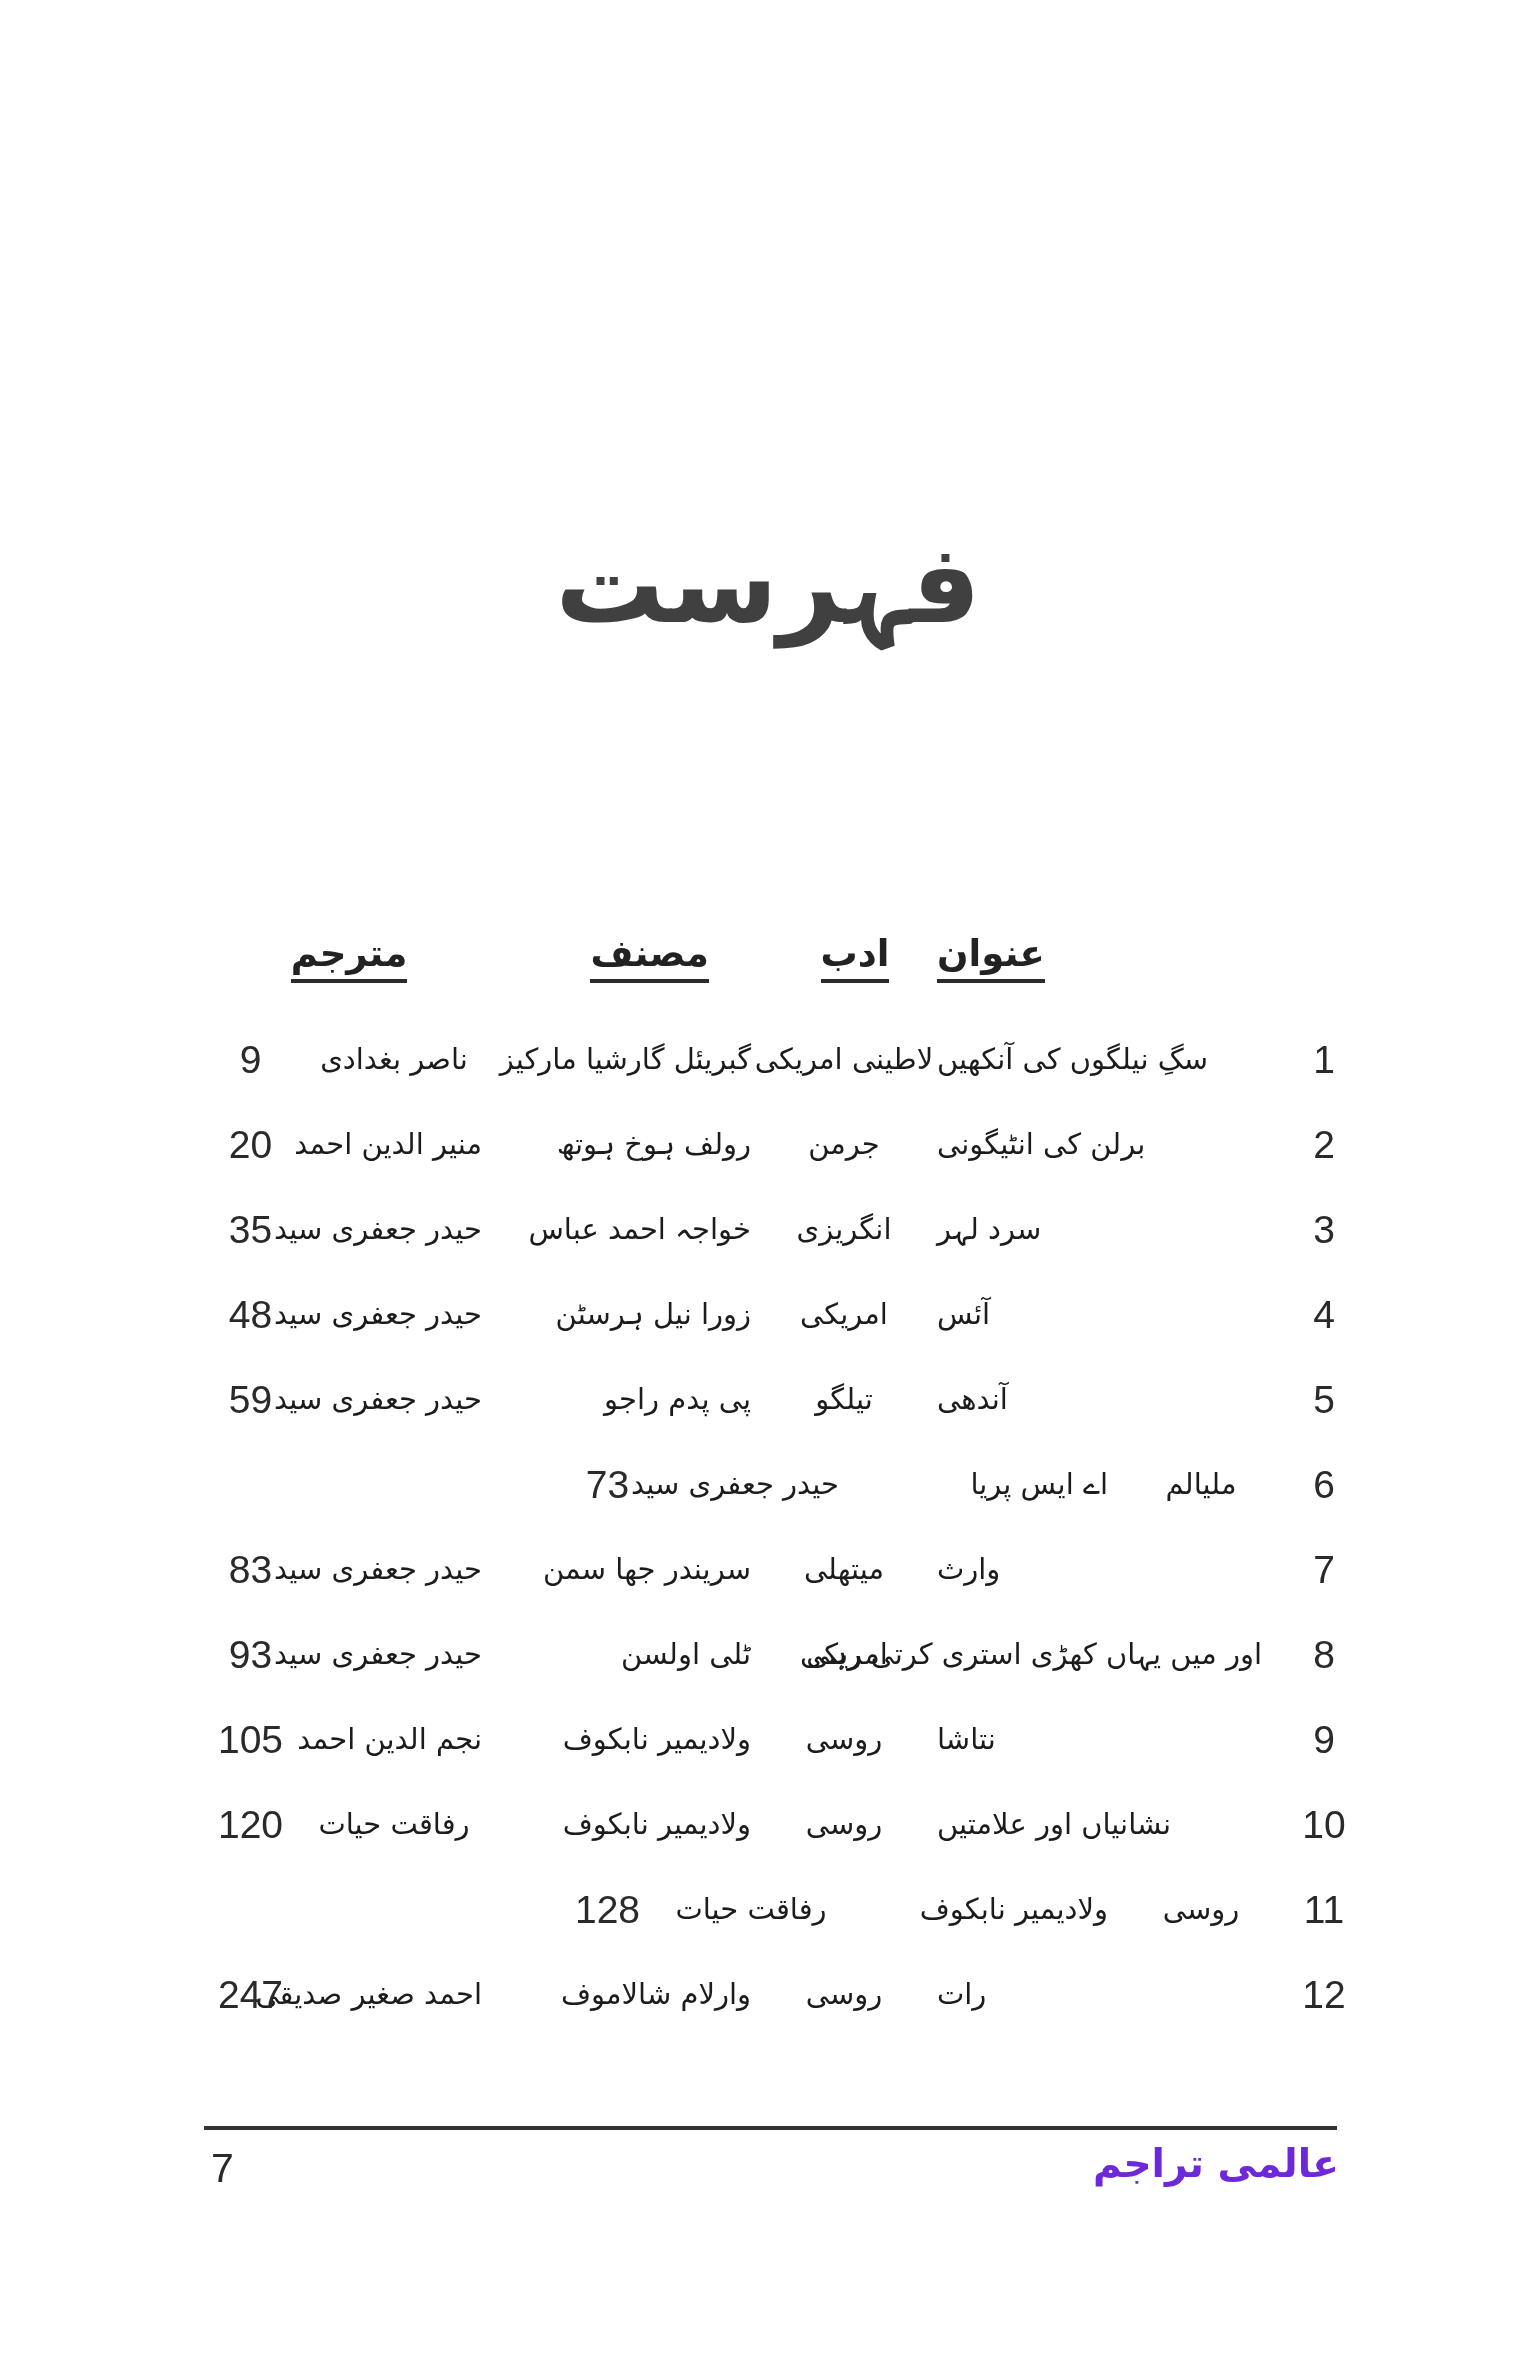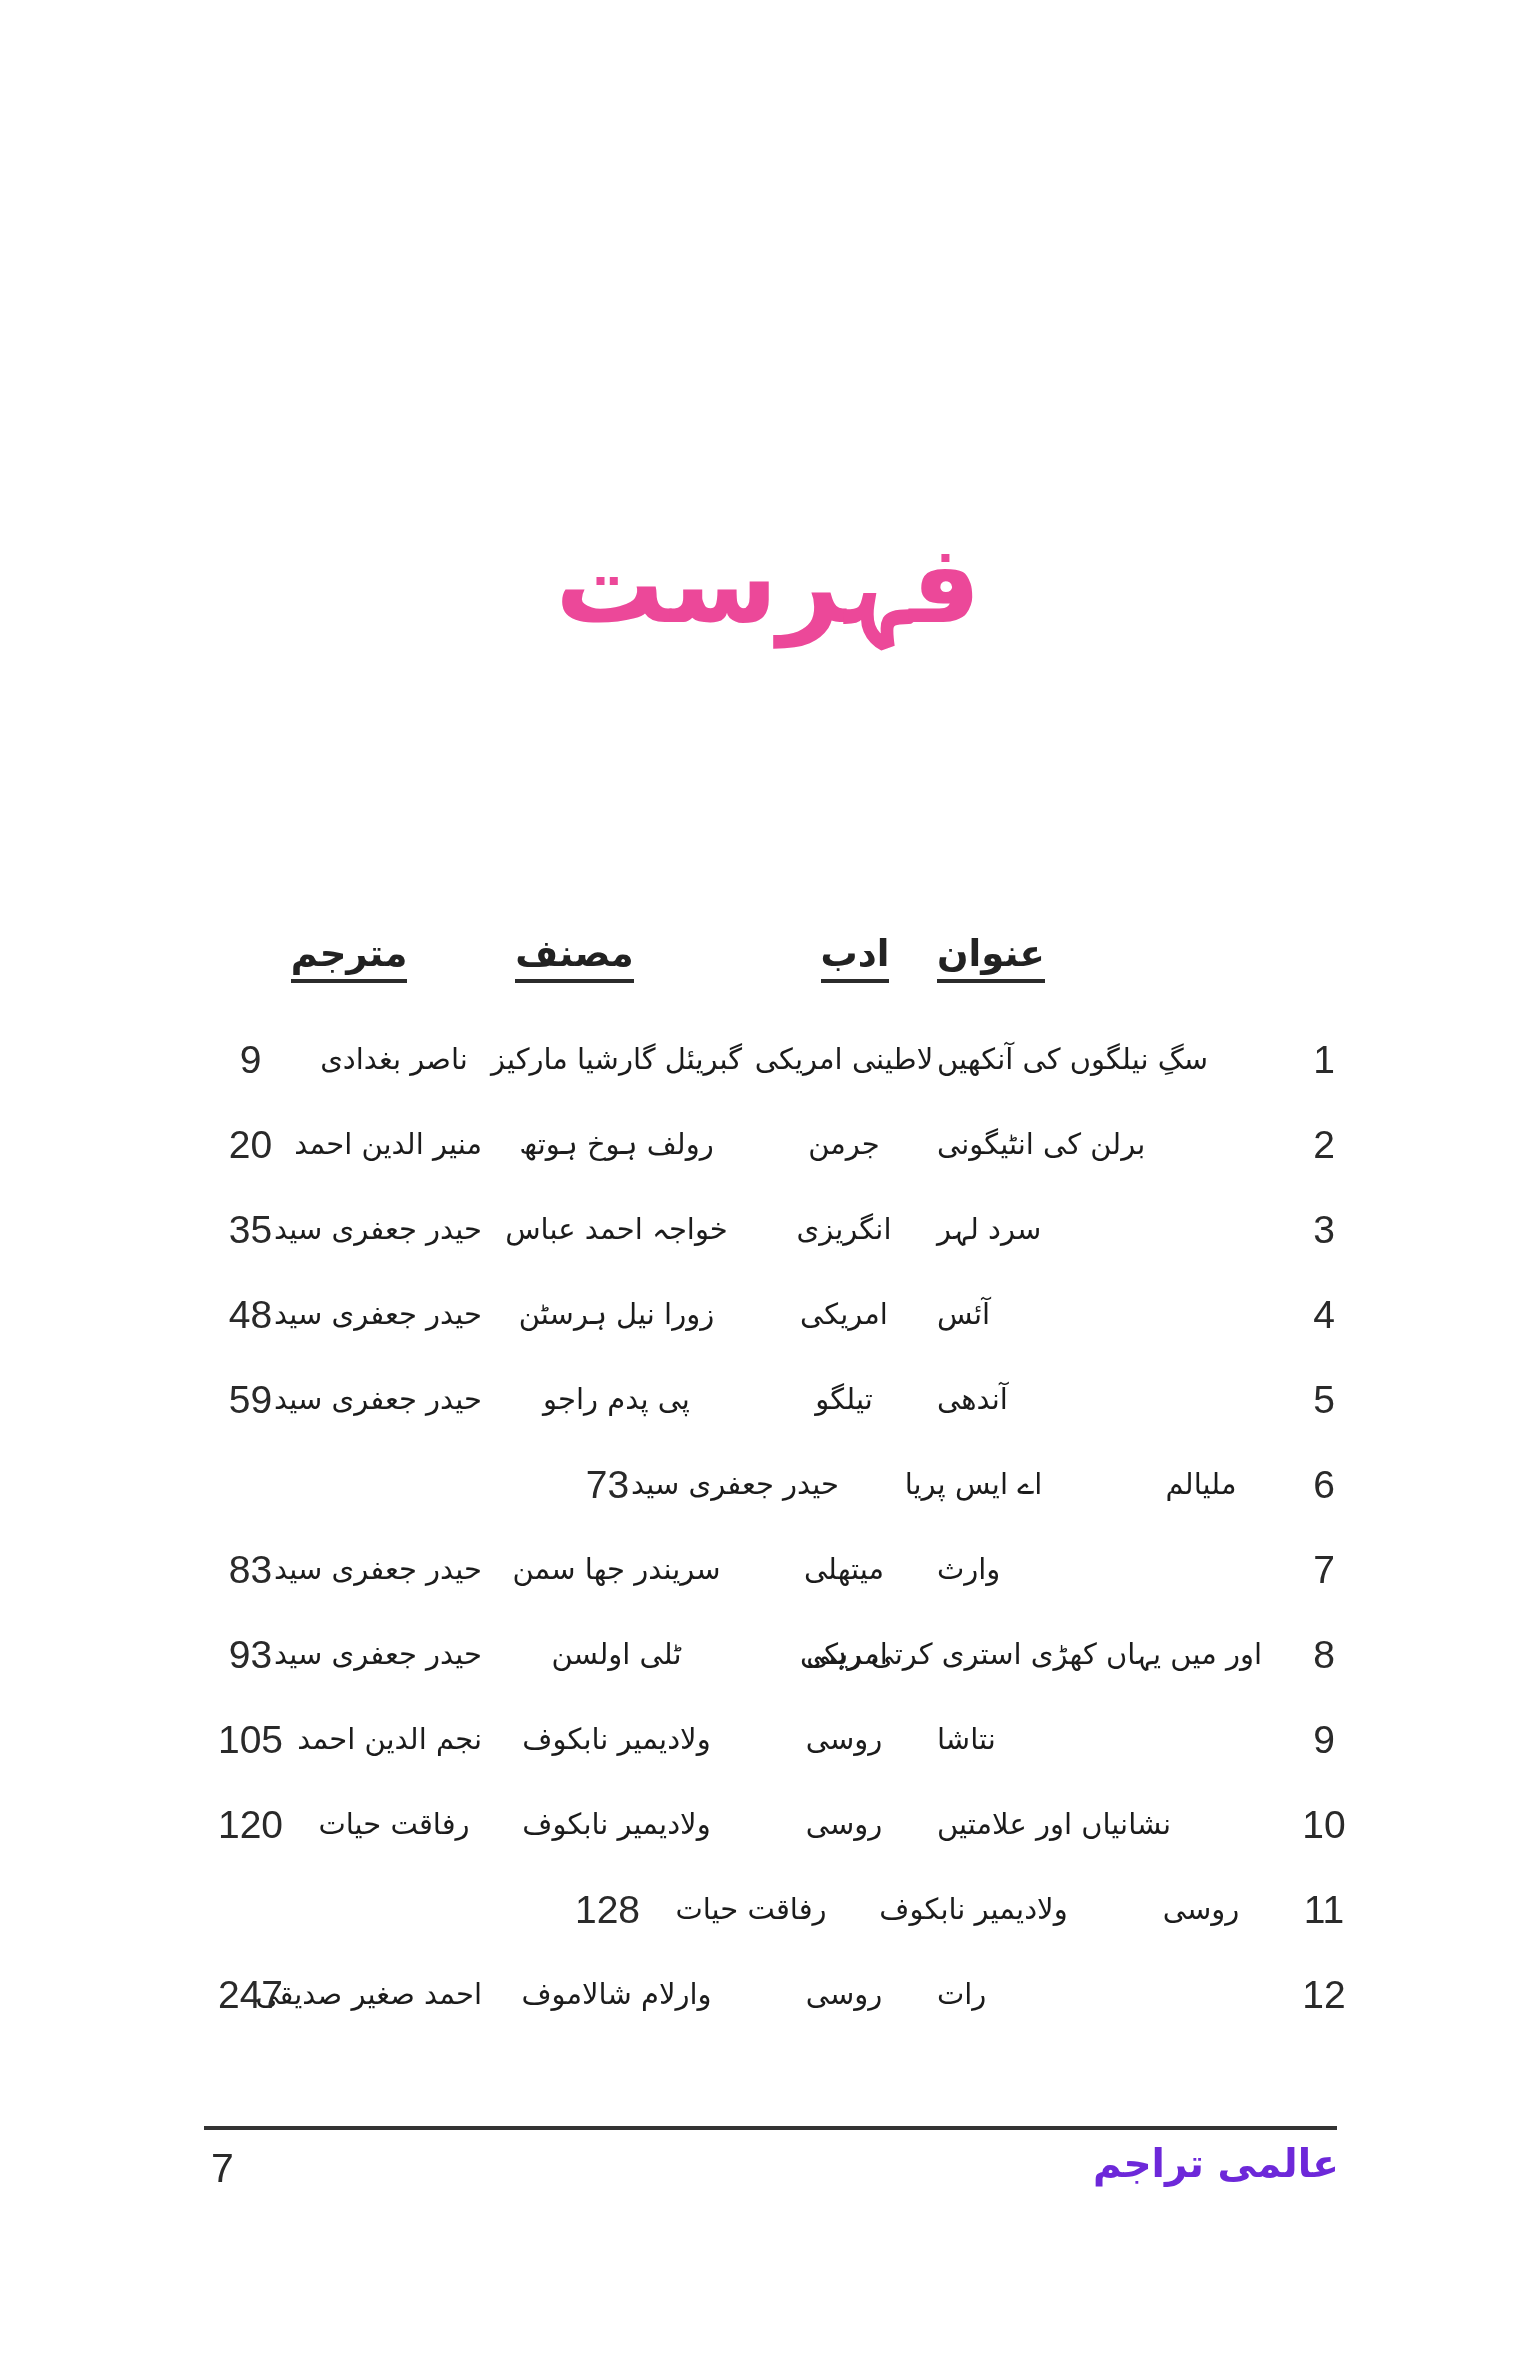--- a/index.html
+++ b/index.html
@@ -19,21 +19,21 @@
   
   .page-title {
     position: absolute;
     top: 515px;
     left: 0;
     width: 100%;
     text-align: center;
     font-size: 109px;
     line-height: 139px;
     font-weight: bold;
-    color: #ec4899;
+    color: #404040;
     direction: rtl;
   }
 
   
   .toc {
     position: absolute;
     top: 890px;
     right: 182px;
     width: 1159px;
     direction: rtl;
@@ -49,21 +49,21 @@
     display: flex;
     flex-direction: row;
     align-items: center;
     height: 85px;
   }
   
   .col-no         { width: 60px;  text-align: center; flex: none; }
   .col-title      { width: 357px; text-align: left; padding-left: 0; flex: none; }
   .col-title .inner { padding-left: 0; margin-left: 0; margin-right: 32px; display: inline-block; }
   .col-literature { width: 186px; text-align: center; flex: none; }
-  .col-author     { width: 269px; text-align: center; flex: none; }
+  .col-author     { width: 269px; text-align: right; flex: none; }
   .col-translator { width: 176px; text-align: center; flex: none; }
   .col-page       { width: 111px; text-align: center; flex: none; }
 
   .hdr-label {
     display: inline-block;
     font-size: 37px;
     line-height: 50px;
     font-weight: bold;
     color: #222222;
     border-bottom: 4.6px solid #2b2b2b;

